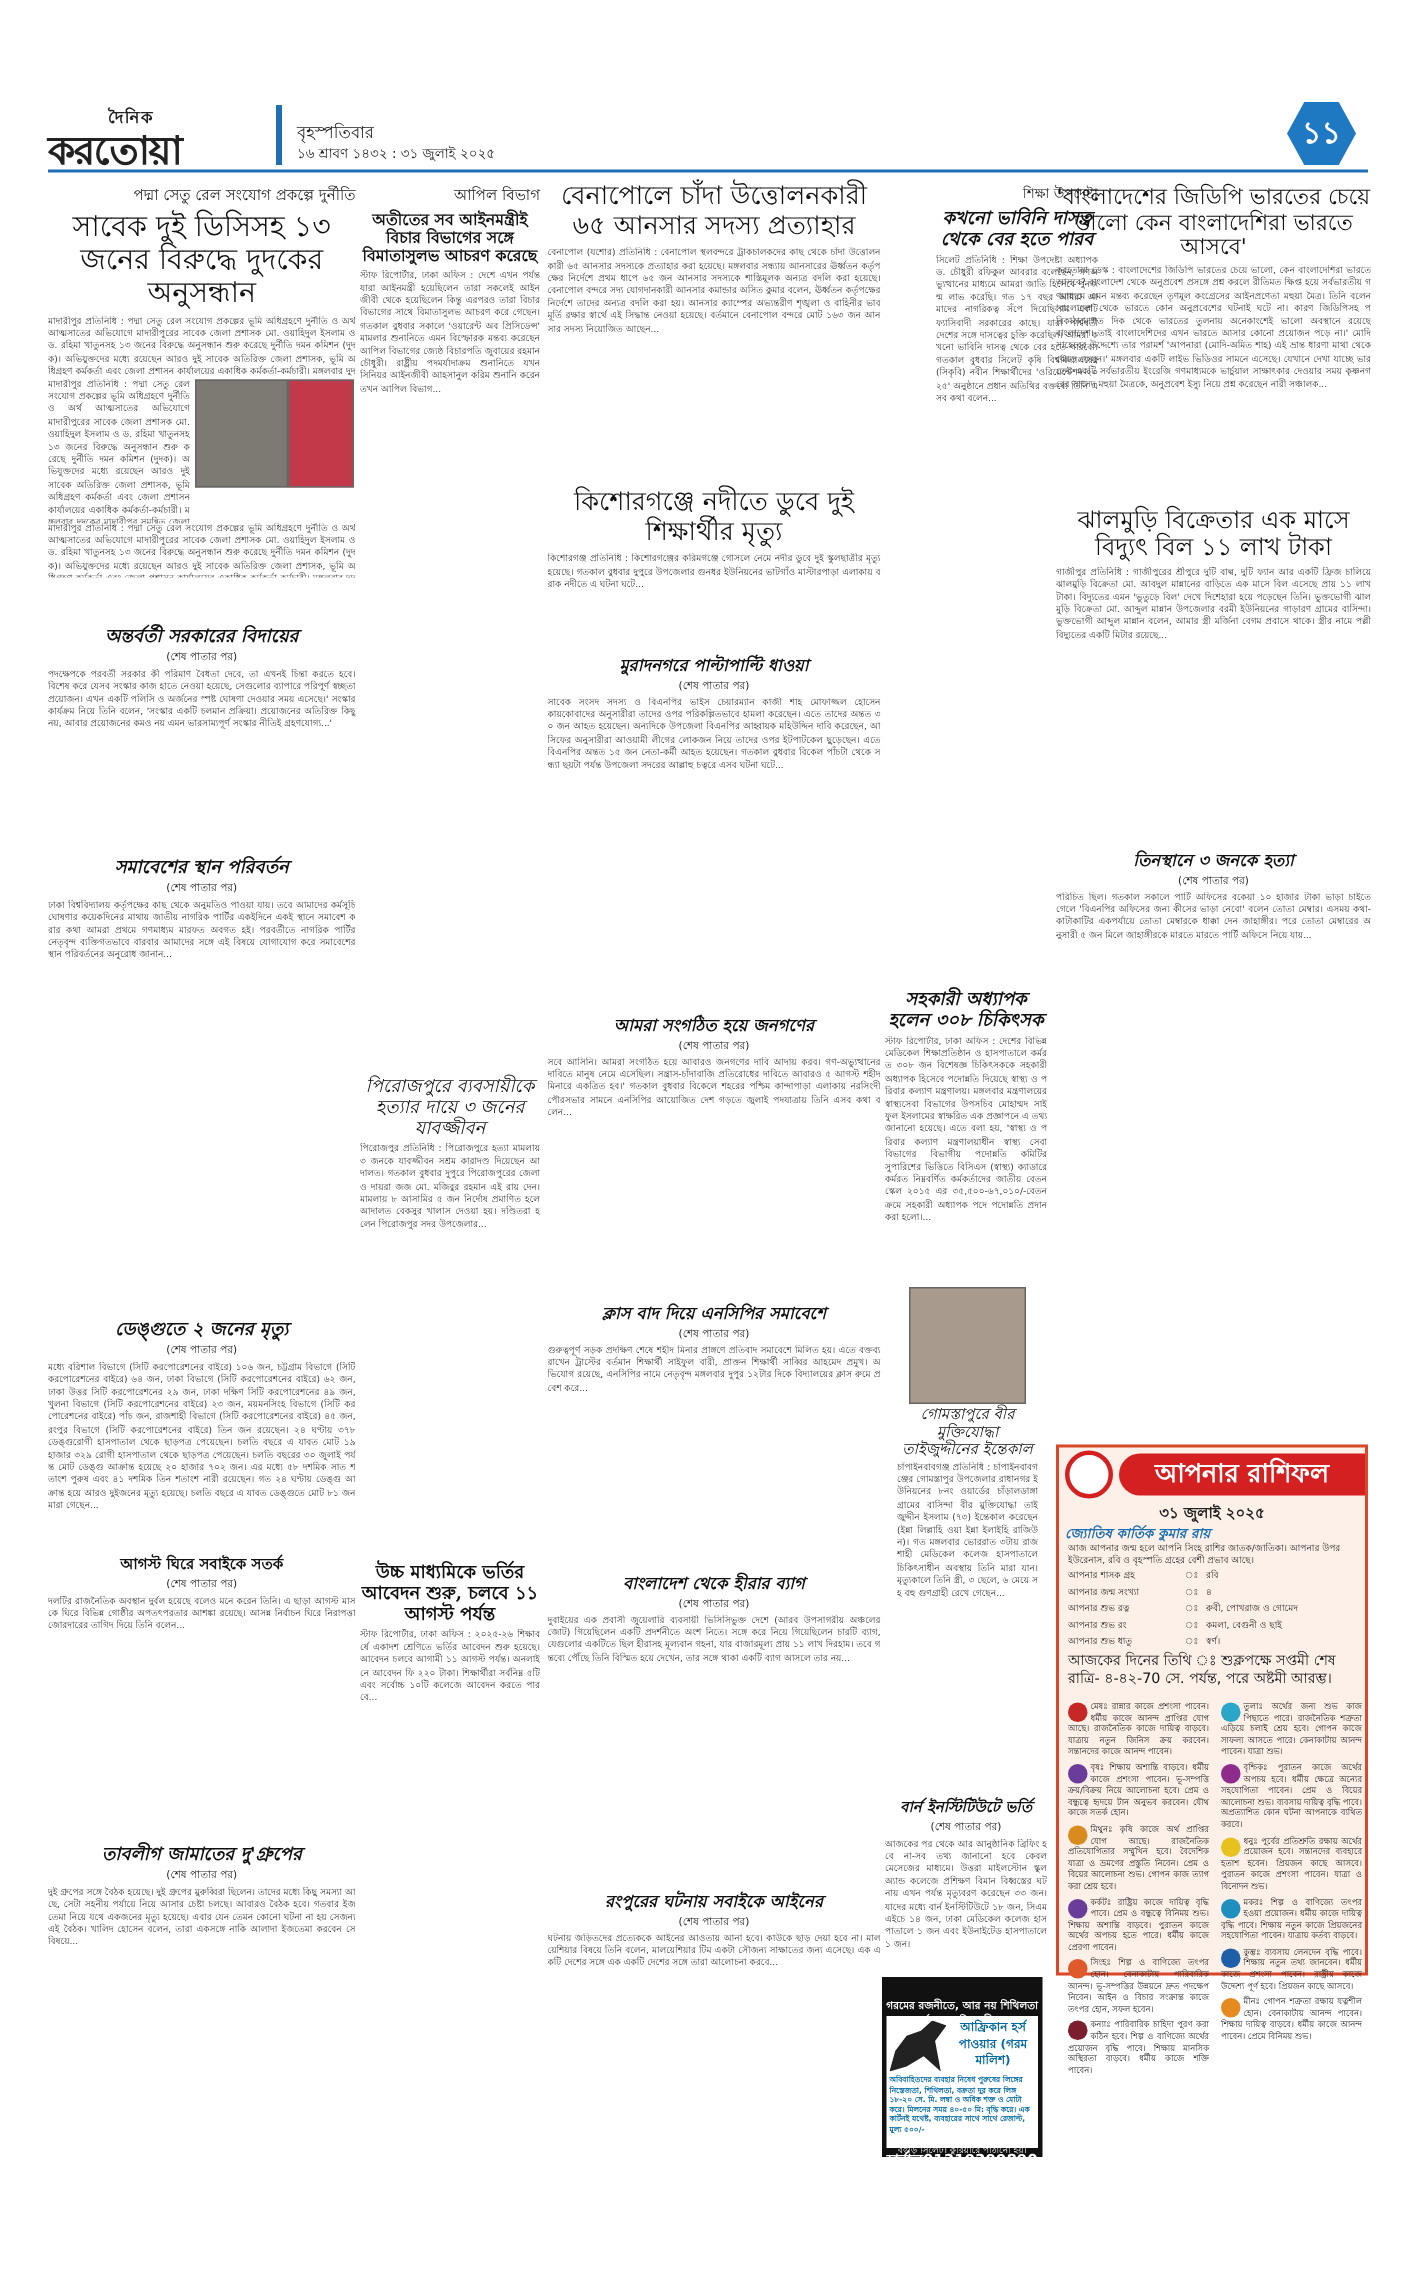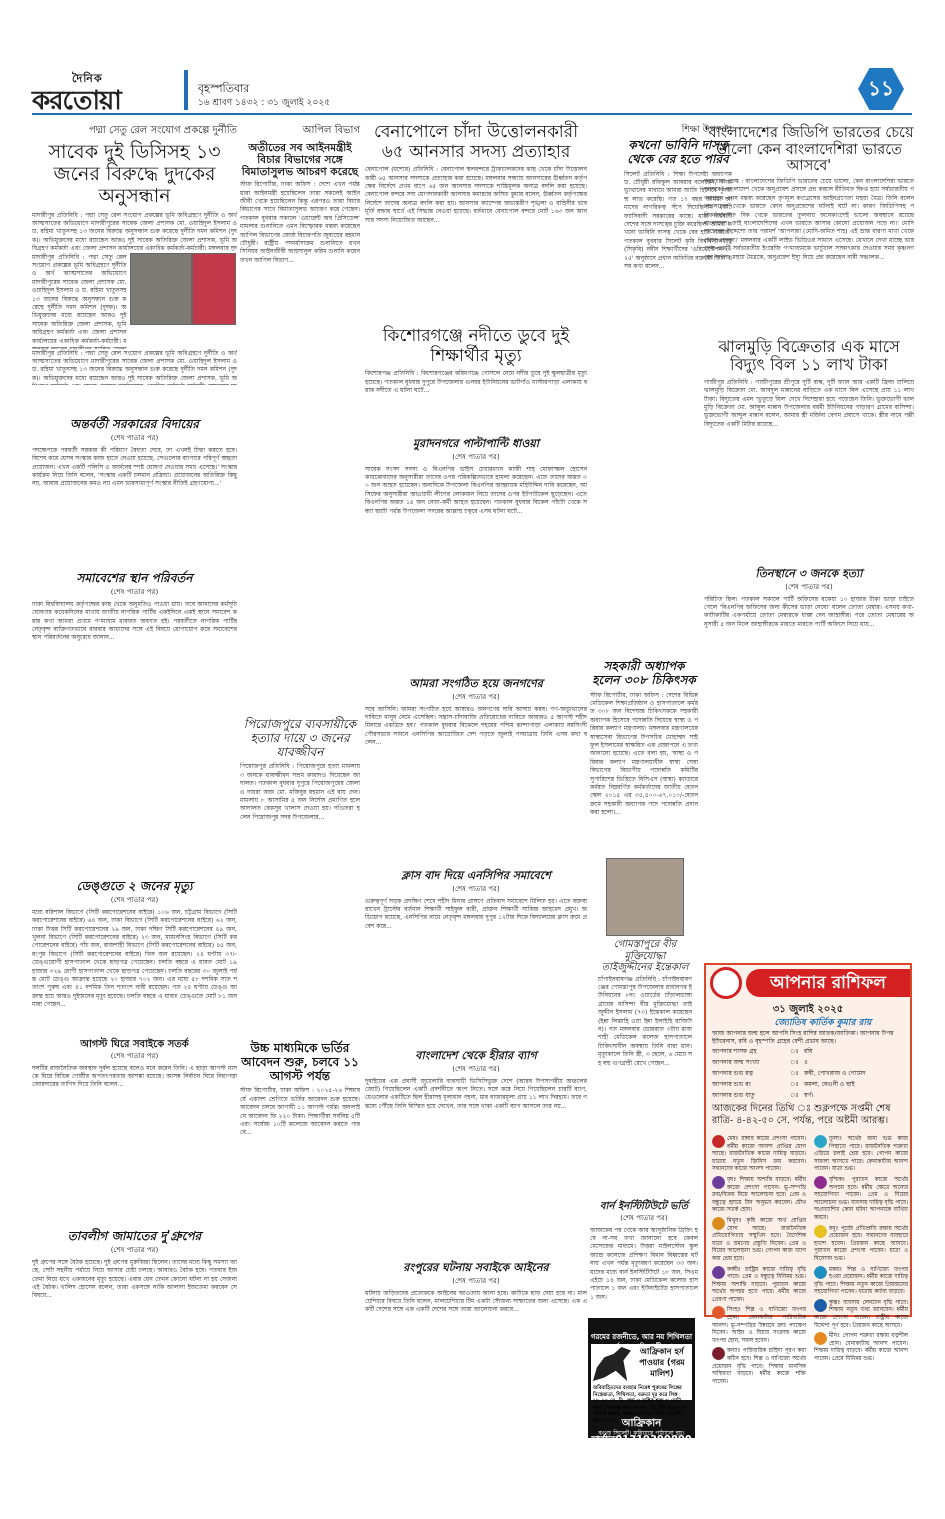--- a/index.html
+++ b/index.html
@@ -17,32 +17,32 @@
 .col{position:absolute;top:118px}
 .txt{font-size:6px;line-height:8.4px;color:#333;text-align:justify;overflow:hidden;word-break:break-all}
 .kicker{font-size:10px;text-align:right;margin:4px 0 2px}
 .hl{font-family:"DejaVu Serif",serif;text-align:center;color:#111;line-height:1.15}
 .sub{font-size:7px;text-align:center;margin-bottom:2px}
 .photo{background:#8a8a8a;border:1px solid #666}
 .horo{position:absolute;left:704px;top:963px;width:208px;height:354px;border:2px solid #d9482b;background:#fdf0e8}
 .horo-head{position:absolute;left:40px;top:4px;width:164px;height:28px;background:#d42020;border-radius:14px 0 0 14px;color:#fff;font-size:17px;font-weight:bold;display:flex;align-items:center;justify-content:center}
 .horo-wheel{position:absolute;left:4px;top:2px;width:32px;height:32px;border-radius:50%;border:3px solid #d42020;background:#fff}
 .horo-date{position:absolute;left:0;top:36px;width:100%;text-align:center;font-size:10px;font-weight:bold}
-.horo-author{position:absolute;left:15px;top:50px;width:100%;text-align:center;font-size:9px;color:#1a6fb0;font-weight:bold;font-style:italic}
+.horo-author{position:absolute;left:4px;top:50px;width:100%;text-align:left;font-size:9px;color:#1a6fb0;font-weight:bold;font-style:italic}
 .horo-intro{position:absolute;left:6px;top:64px;width:196px;font-size:6px;line-height:8px}
 .horo-row{display:flex;font-size:6px;line-height:11px}
 .horo-row .k{width:78px}.horo-row .c{width:14px}
 .horo-tithi{font-size:9.5px;line-height:12px;margin-top:2px;color:#111}
 .signs{position:absolute;left:6px;top:170px;width:196px;display:flex;justify-content:space-between}
 .sign-col{width:94px}
 .sign{font-size:5.6px;line-height:7.6px;margin-bottom:3px;text-align:justify}
 .sign-ic{display:inline-block;width:13px;height:13px;border-radius:50%;float:left;margin:0 2px 0 0}
 .ad{position:absolute;left:588px;top:1318px;width:107px;height:120px;background:#111;color:#fff}
 .ad-top{font-size:7px;text-align:center;line-height:10px;padding-top:14px;font-weight:bold}
-.ad-body{position:absolute;left:3px;top:26px;width:101px;height:56px;background:#fff;color:#000000}
+.ad-body{position:absolute;left:3px;top:26px;width:101px;height:88px;background:#fff;color:#0369a1}
 .ad-horse{position:absolute;left:2px;top:3px;width:38px;height:34px;background:#222;clip-path:polygon(10% 60%,30% 30%,55% 20%,75% 0,100% 10%,80% 40%,90% 100%,60% 70%,30% 90%,0 100%)}
 .ad-title{position:absolute;left:42px;top:2px;width:58px;font-size:8px;text-align:center;font-weight:bold;line-height:11px}
 .ad-desc{position:absolute;left:2px;top:40px;width:97px;font-size:5px;line-height:6.5px;font-weight:bold}
 .ad-phone{position:absolute;left:0;top:97px;width:107px;text-align:center;font-size:10px;font-weight:bold}
 .ad-foot{position:absolute;left:0;top:110px;width:107px;text-align:center;font-size:6px}
 </style>
 </head>
 <body>
 
 <div class="masthead">
@@ -234,21 +234,21 @@
     <div class="horo-row">
         <span class="k">আপনার শুভ রং</span>
         <span class="c">ঃ</span>
         <span>কমলা, বেগুনী ও ছাই</span>
       </div>
     <div class="horo-row">
         <span class="k">আপনার শুভ ধাতু</span>
         <span class="c">ঃ</span>
         <span>স্বর্ণ।</span>
       </div>
-    <div class="horo-tithi">আজকের দিনের তিথি ঃ শুক্লপক্ষে সপ্তমী শেষ রাত্রি- ৪-৪২-৫০ সে. পর্যন্ত, পরে অষ্টমী আরম্ভ।</div>
+    <div class="horo-tithi">আজকের দিনের তিথি ঃ শুক্লপক্ষে সপ্তমী শেষ রাত্রি- ৪-৪২-70 সে. পর্যন্ত, পরে অষ্টমী আরম্ভ।</div>
   </div>
   <div class="signs">
     <div class="sign-col">
       <div class="sign"><span class="sign-ic" style="background:#c62828"></span><span>মেষঃ রান্নার কাজে প্রশংসা পাবেন। ধর্মীয় কাজে আনন্দ প্রাপ্তির যোগ আছে। রাজনৈতিক কাজে দায়িত্ব বাড়বে। যাত্রায় নতুন জিনিস ক্রয় করবেন। সন্তানদের কাজে আনন্দ পাবেন।</span></div>
       <div class="sign"><span class="sign-ic" style="background:#6a3d9a"></span><span>বৃষঃ শিক্ষায় অশান্তি বাড়বে। ধর্মীয় কাজে প্রশংসা পাবেন। ভূ-সম্পত্তি ক্রয়/বিক্রয় নিয়ে আলোচনা হবে। প্রেম ও বন্ধুত্বে হৃদয়ে টান অনুভব করবেন। যৌথ কাজে সতর্ক হোন।</span></div>
       <div class="sign"><span class="sign-ic" style="background:#d98b1e"></span><span>মিথুনঃ কৃষি কাজে অর্থ প্রাপ্তির যোগ আছে। রাজনৈতিক প্রতিযোগিতার সম্মুখিন হবে। বৈদেশিক যাত্রা ও ভ্রমণের প্রস্তুতি নিবেন। প্রেম ও বিয়ের আলোচনা শুভ। গোপন কাজ ত্যাগ করা শ্রেয় হবে।</span></div>
       <div class="sign"><span class="sign-ic" style="background:#6a3d9a"></span><span>কর্কটঃ রাষ্ট্রিয় কাজে দায়িত্ব বৃদ্ধি পাবে। প্রেম ও বন্ধুত্বে বিনিময় শুভ। শিক্ষায় অশান্তি বাড়বে। পুরাতন কাজে অর্থের অপচয় হতে পারে। ধর্মীয় কাজে প্রেরণা পাবেন।</span></div>
       <div class="sign"><span class="sign-ic" style="background:#e0592a"></span><span>সিংহঃ শিল্প ও বাণিজ্যে তৎপর হোন। বেনাকাটায় পারিবারিক আনন্দ। ভূ-সম্পত্তির উন্নয়নে দ্রুত পদক্ষেপ নিবেন। আইন ও বিচার সংক্রান্ত কাজে তৎপর হোন, সফল হবেন।</span></div>
       <div class="sign"><span class="sign-ic" style="background:#7b1f2e"></span><span>কন্যাঃ পারিবারিক চাহিদা পূরণ করা কঠিন হবে। শিল্প ও বাণিজ্যে অর্থের প্রয়োজন বৃদ্ধি পাবে। শিক্ষায় মানসিক অস্থিরতা বাড়বে। ধর্মীয় কাজে শক্তি পাবেন।</span></div>
     </div>

